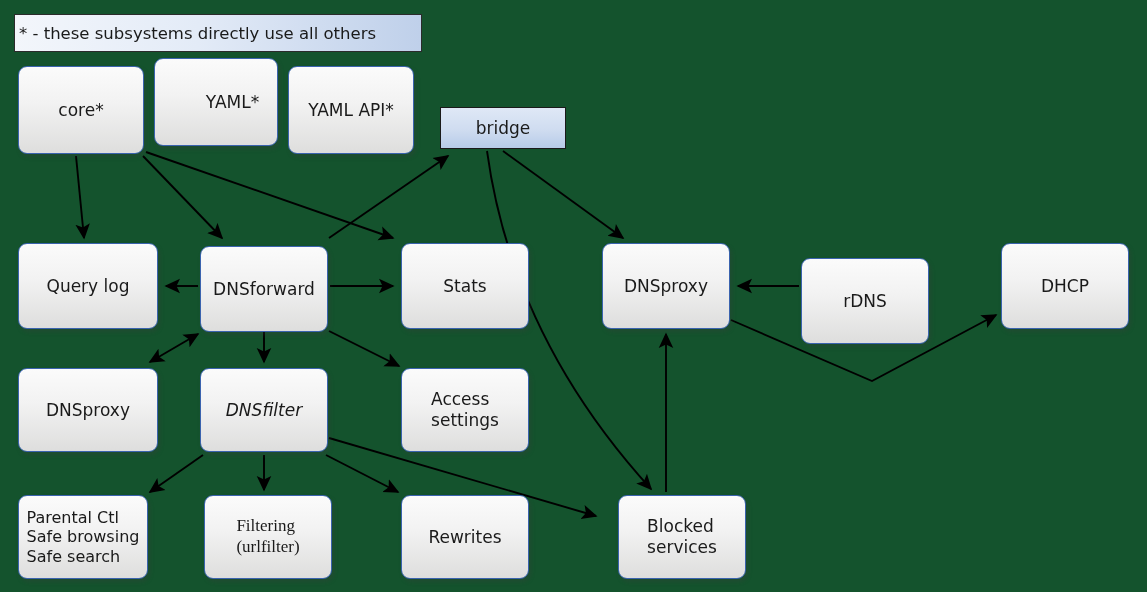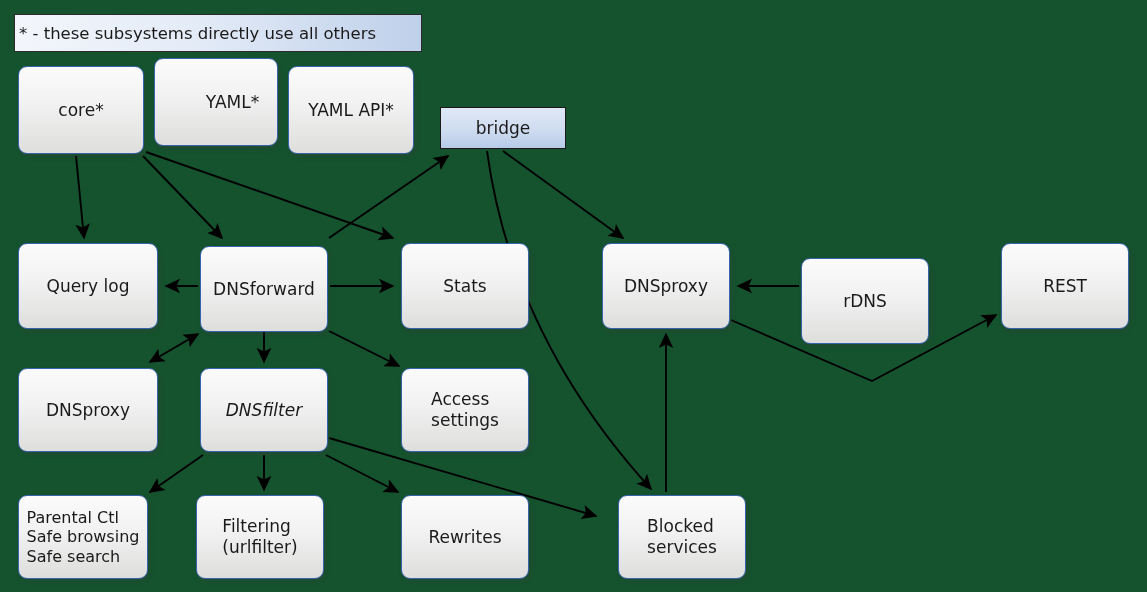--- a/index.html
+++ b/index.html
@@ -167,40 +167,40 @@
 
   <div class="node" style="left:602px; top:243px; width:128px; height:86px;">
     <span class="label">DNSproxy</span>
   </div>
 
   <div class="node" style="left:801px; top:258px; width:128px; height:86px;">
     <span class="label">rDNS</span>
   </div>
 
   <div class="node" style="left:1001px; top:243px; width:128px; height:86px;">
-    <span class="label">REST</span>
+    <span class="label">DHCP</span>
   </div>
 
   <div class="node" style="left:18px; top:368px; width:140px; height:84px;">
     <span class="label">DNSproxy</span>
   </div>
 
   <div class="node" style="left:200px; top:368px; width:128px; height:84px;font-style:italic;">
     <span class="label">DNSfilter</span>
   </div>
 
   <div class="node multi" style="left:401px; top:368px; width:128px; height:84px;">
     <span class="label">Access<br>settings</span>
   </div>
 
   <div class="node small multi overflow-node" style="left:18px; top:495px; width:130px; height:84px;">
     <span class="label">Parental Ctl<br>Safe browsing<br>Safe search</span>
   </div>
 
-  <div class="node multi" style="left:196px; top:495px; width:128px; height:84px;">
+  <div class="node multi" style="left:204px; top:495px; width:128px; height:84px;font-family:Liberation Serif, serif;">
     <span class="label">Filtering<br>(urlfilter)</span>
   </div>
 
   <div class="node" style="left:401px; top:495px; width:128px; height:84px;">
     <span class="label">Rewrites</span>
   </div>
 
   <div class="node multi" style="left:618px; top:495px; width:128px; height:84px;">
     <span class="label">Blocked<br>services</span>
   </div>

